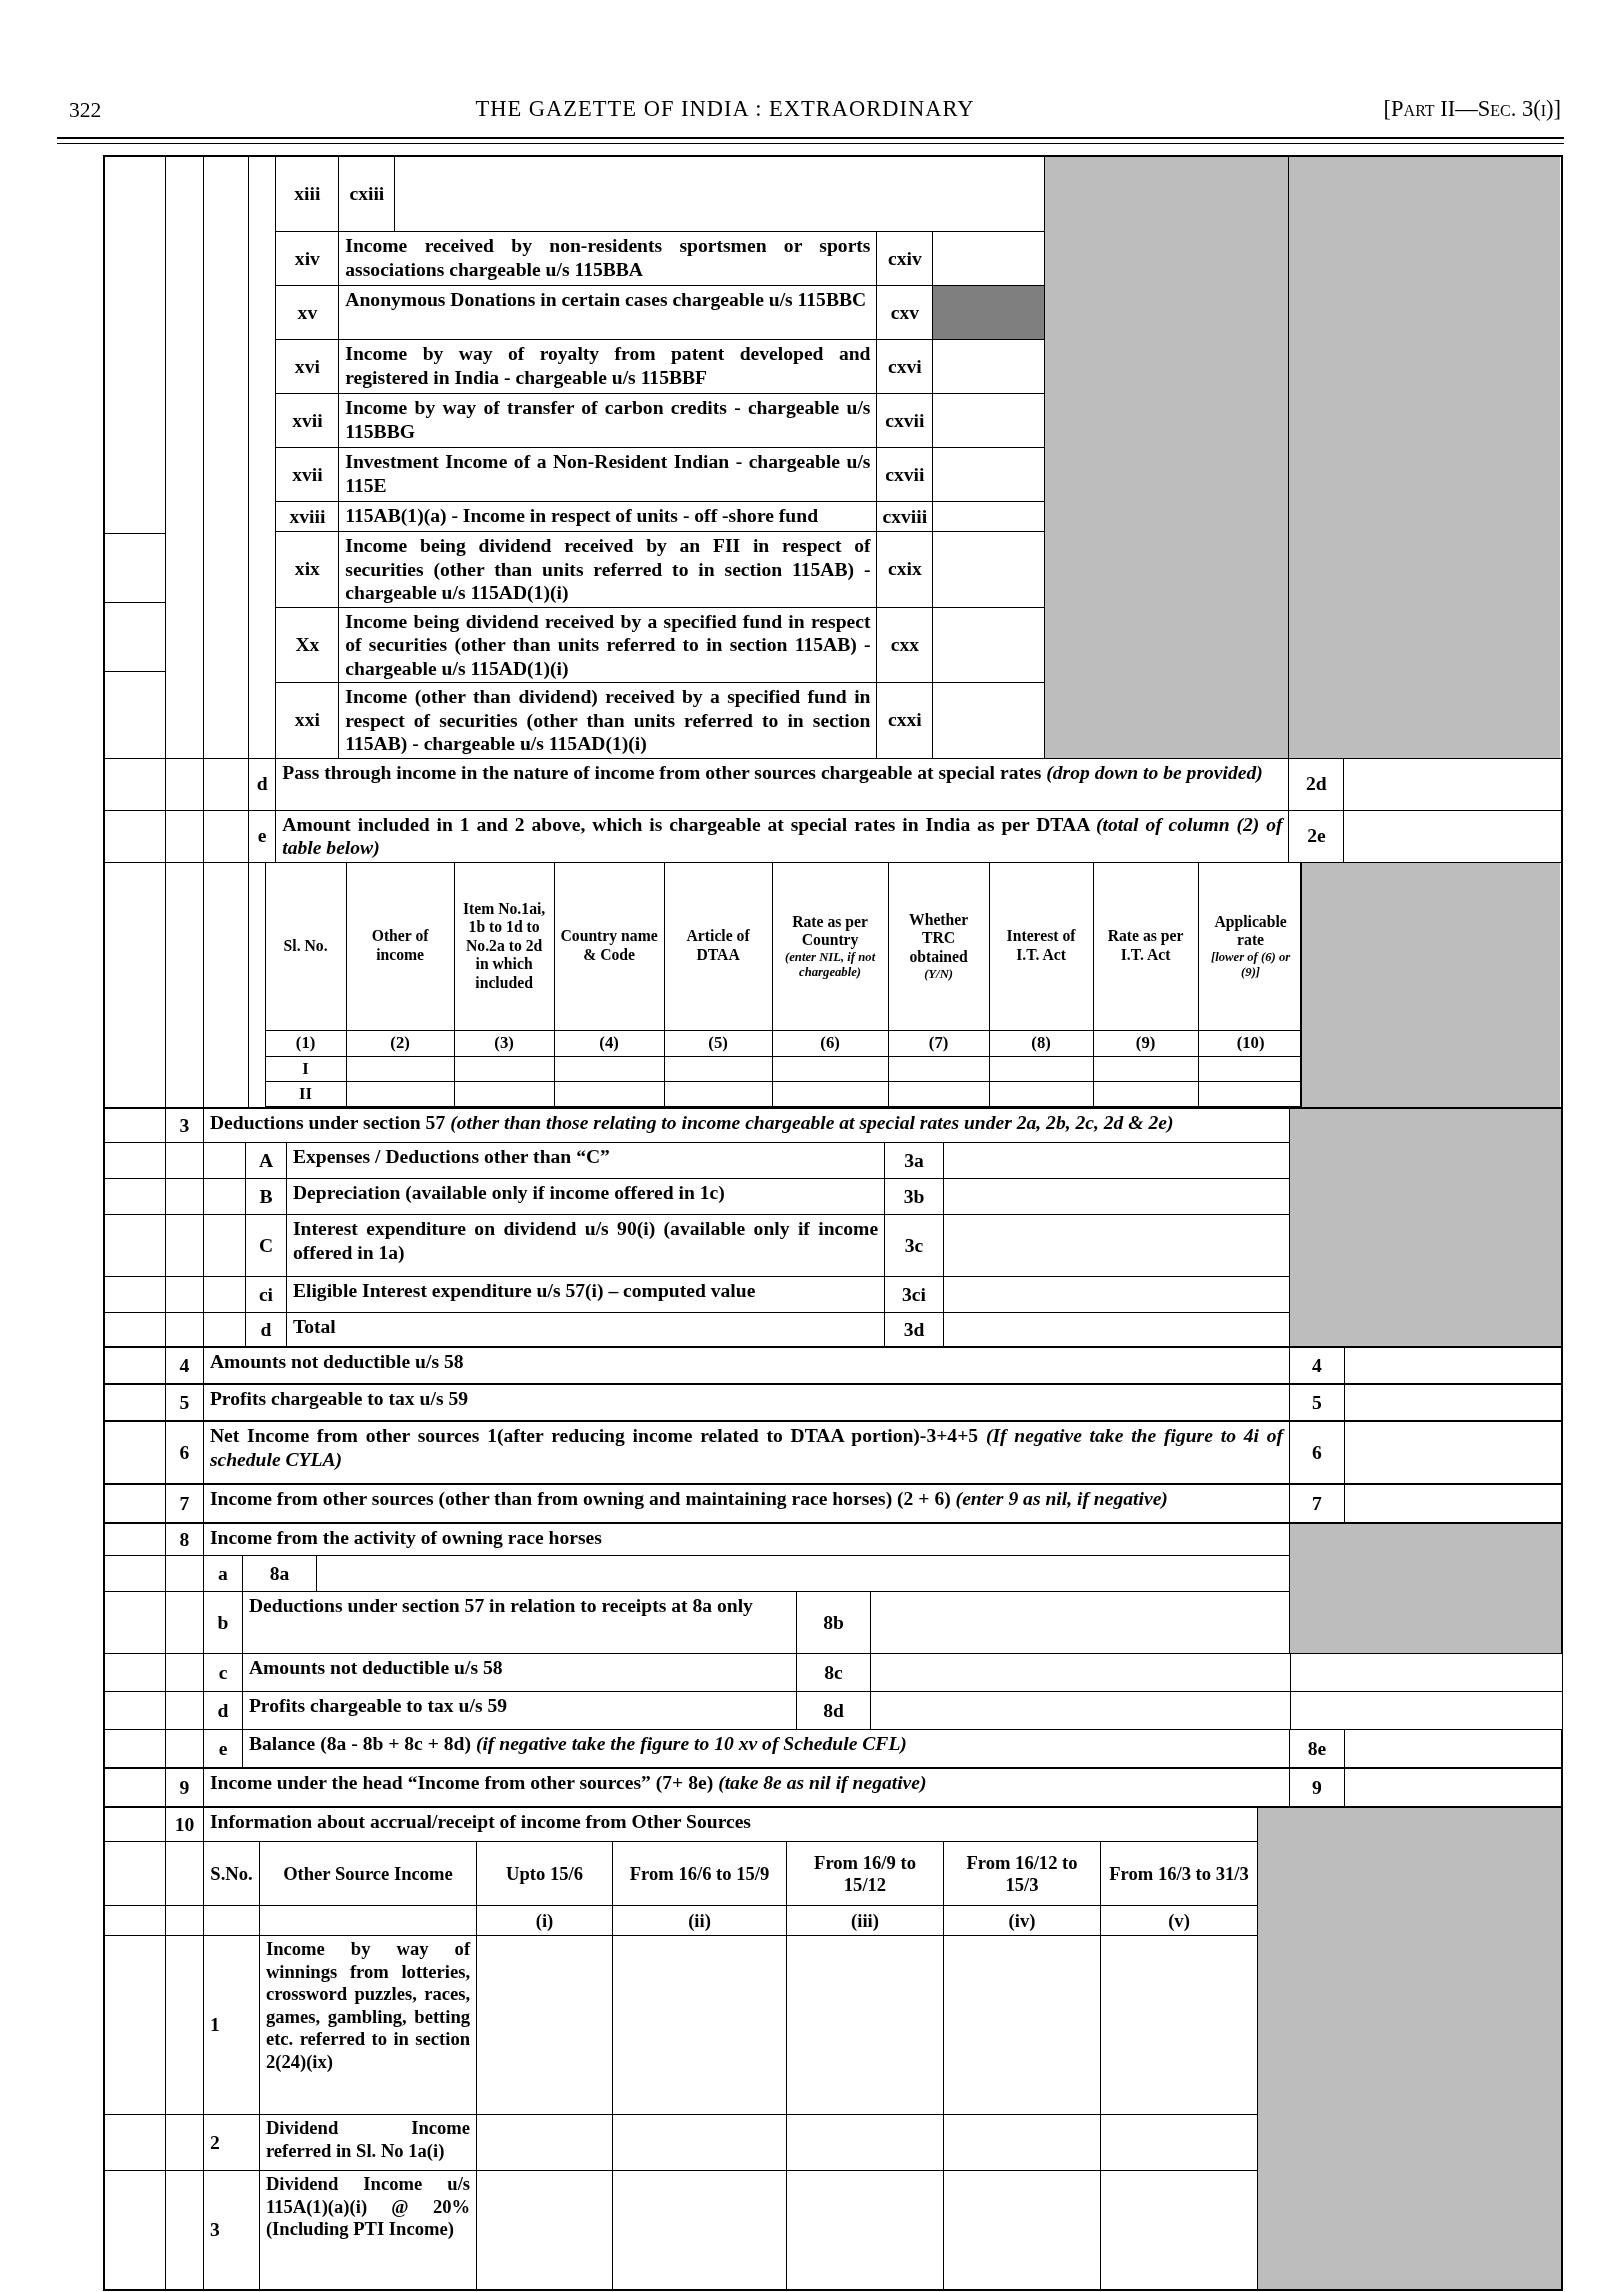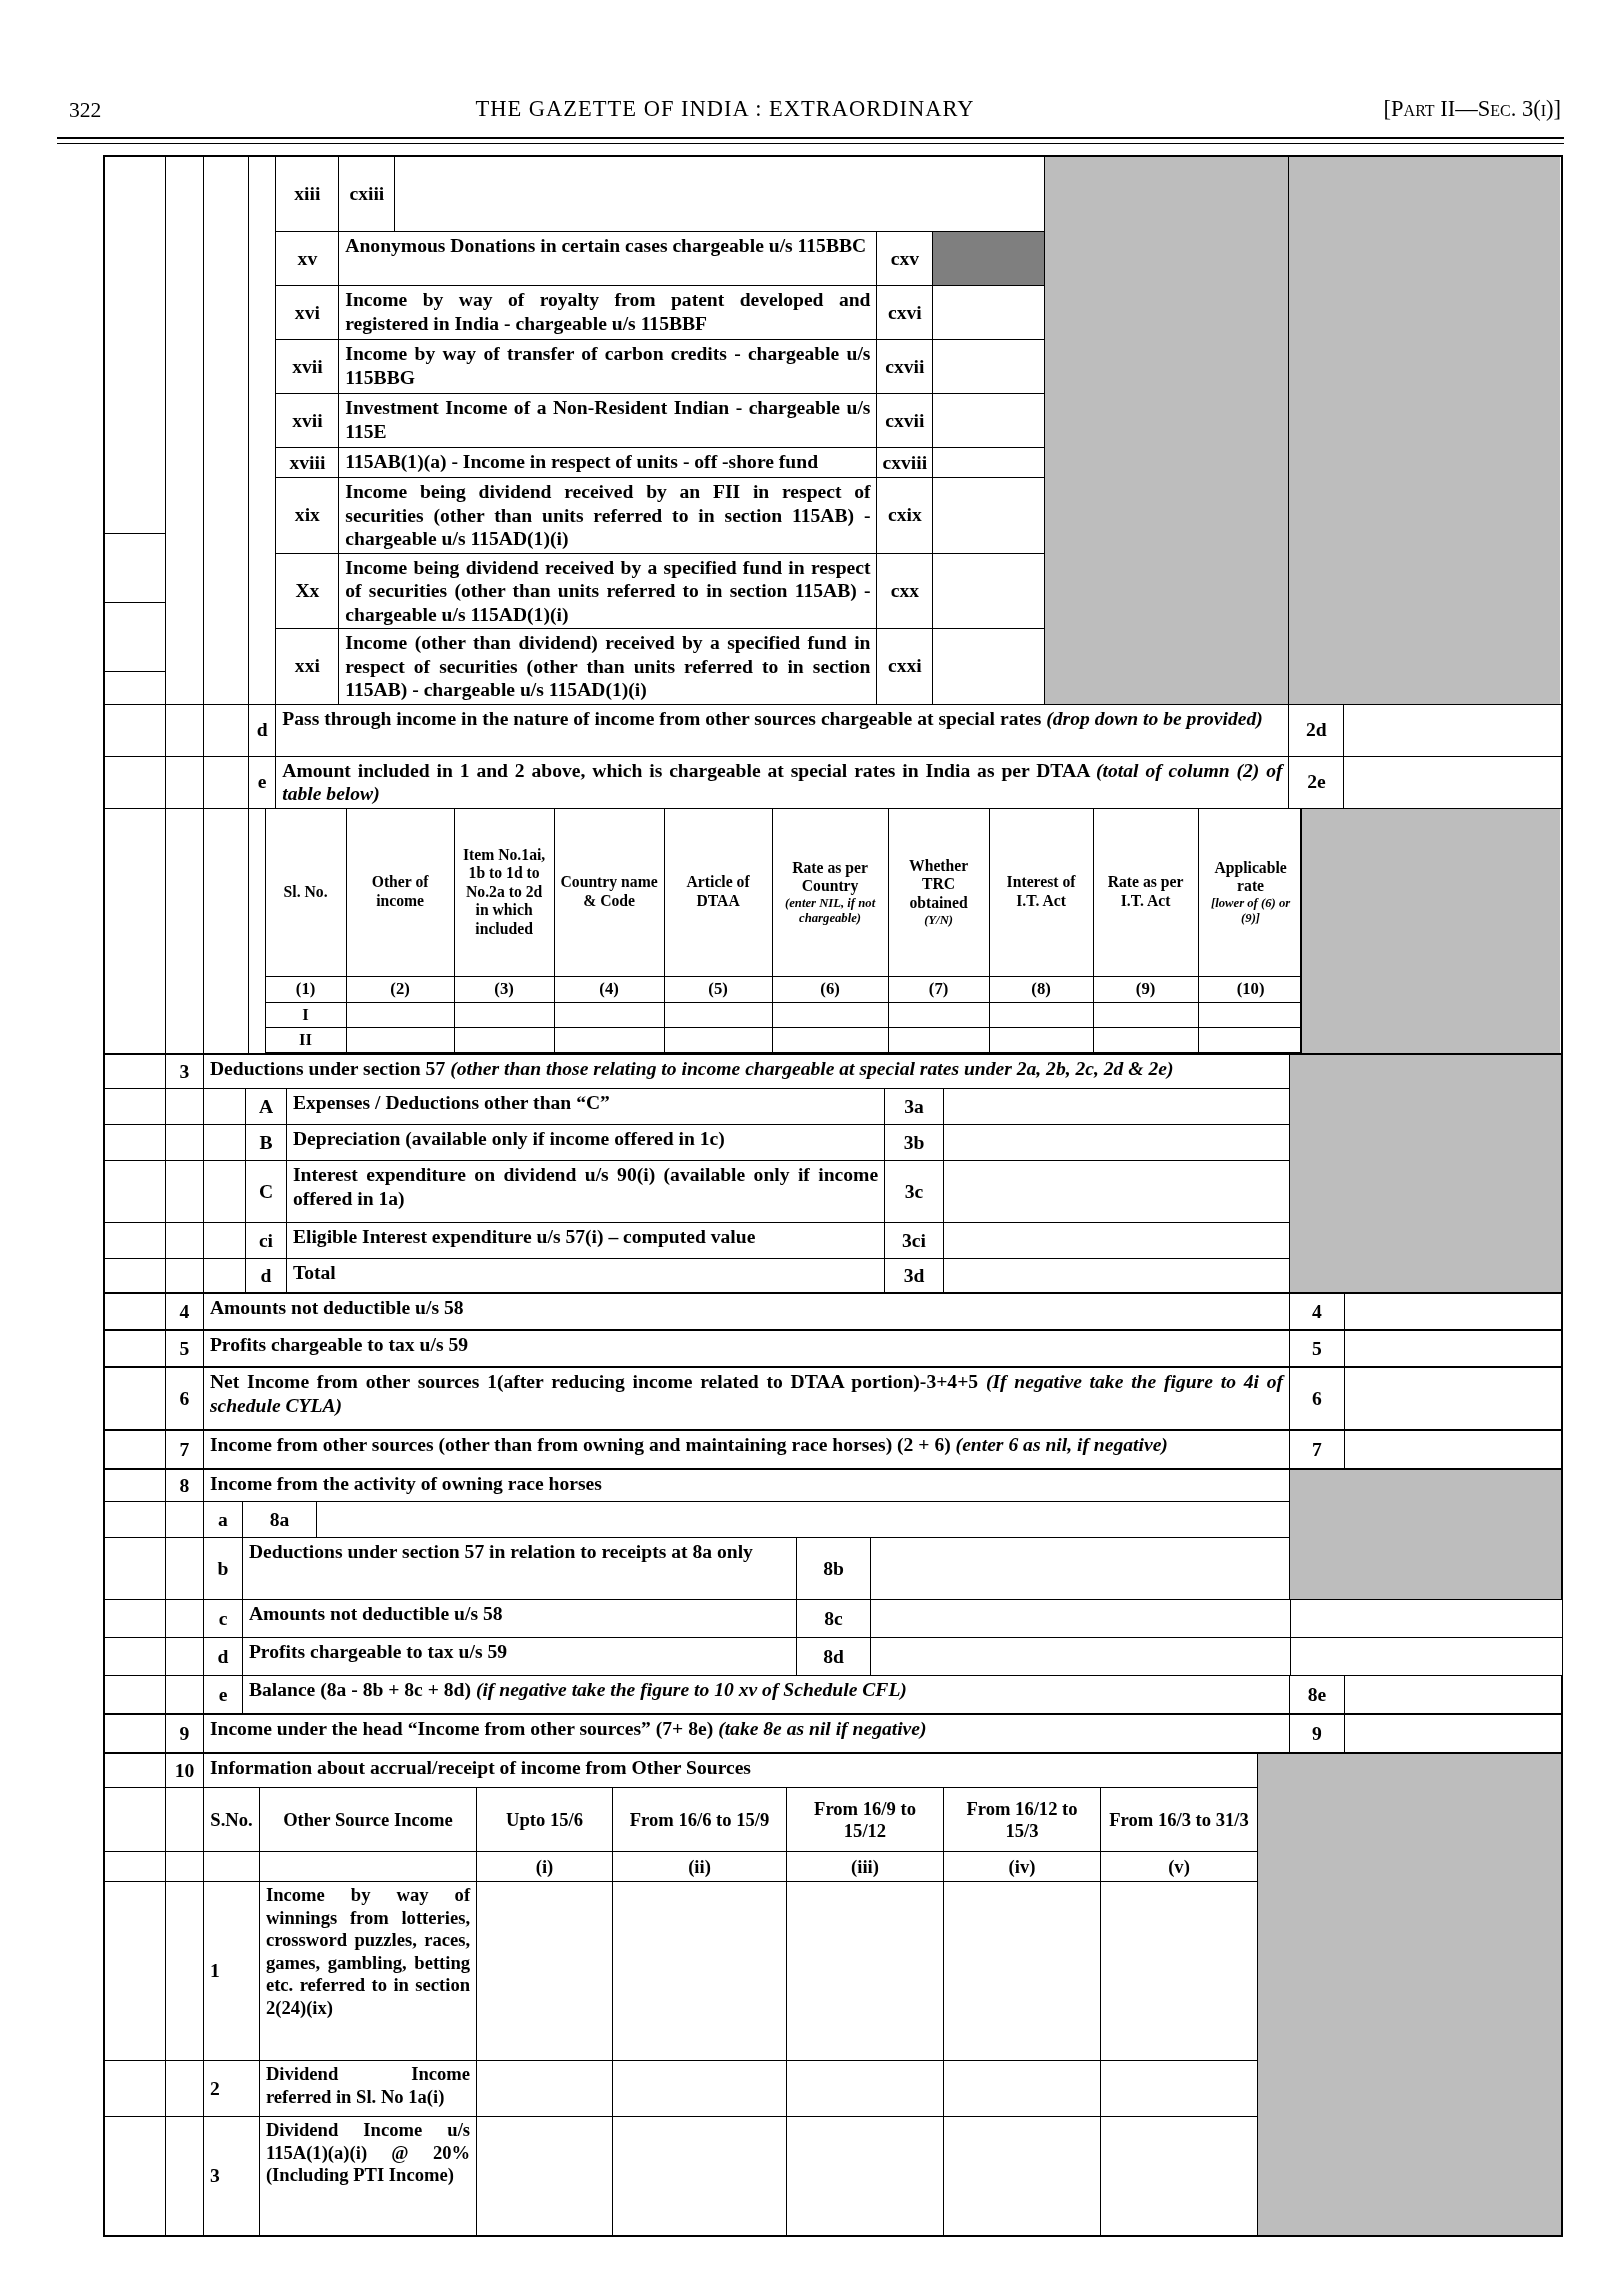--- a/index.html
+++ b/index.html
@@ -68,20 +68,26 @@
       <div class="c" style="width:38px"></div>
       <div class="c" style="width:45px"></div>
       <div class="c" style="width:27.4px"></div>
       <div class="c p0 stack" style="width:769px">
         <div class="trow rh76">
           <div class="c lab" style="width:62px">xiii</div>
           <div class="c code" style="width:56px">cxiii</div>
           <div class="c val" style="width:114px"></div>
         </div>
         <div class="trow rh54">
+          <div class="c lab" style="width:62px">xiv</div>
+          <div class="c desc" style="width:538px">Income received by non-residents sportsmen or sports associations chargeable u/s 115BBA</div>
+          <div class="c code" style="width:56px">cxiv</div>
+          <div class="c val" style="width:114px"></div>
+        </div>
+        <div class="trow rh54">
           <div class="c lab" style="width:62px">xv</div>
           <div class="c desc" style="width:538px">Anonymous Donations in certain cases chargeable u/s 115BBC</div>
           <div class="c code" style="width:56px">cxv</div>
           <div class="c val gyd" style="width:114px"></div>
         </div>
         <div class="trow rh54">
           <div class="c lab" style="width:62px">xvi</div>
           <div class="c desc" style="width:538px">Income by way of royalty from patent developed and registered in India - chargeable u/s 115BBF</div>
           <div class="c code" style="width:56px">cxvi</div>
           <div class="c val" style="width:114px"></div>
@@ -309,21 +315,21 @@
     <div class="frow bt2 rh62">
       <div class="c" style="width:60px"></div>
       <div class="c lab" style="width:38px">6</div>
       <div class="c desc" style="width:1086px"><span>Net Income from other sources 1(after reducing income related to DTAA portion)-3+4+5</span> <i>(If negative take the figure to 4i of schedule CYLA)</i></div>
       <div class="c code" style="width:55px">6</div>
       <div class="c val" style="width:217px"></div>
     </div>
     <div class="frow bt2 rh38">
       <div class="c" style="width:60px"></div>
       <div class="c lab" style="width:38px">7</div>
-      <div class="c desc" style="width:1086px"><span>Income from other sources (other than from owning and maintaining race horses) (2 + 6)</span> <i>(enter 6 as nil, if negative)</i></div>
+      <div class="c desc" style="width:1086px"><span>Income from other sources (other than from owning and maintaining race horses) (2 + 6)</span> <i>(enter 9 as nil, if negative)</i></div>
       <div class="c code" style="width:55px">7</div>
       <div class="c val" style="width:217px"></div>
     </div>
 
     <div class="frow bt2">
       <div class="c p0 stack" style="width:1184px">
         <div class="grow rh32">
           <div class="c" style="width:60px"></div>
           <div class="c lab" style="width:38px">8</div>
           <div class="c desc" style="width:1086px">Income from the activity of owning race horses</div>

